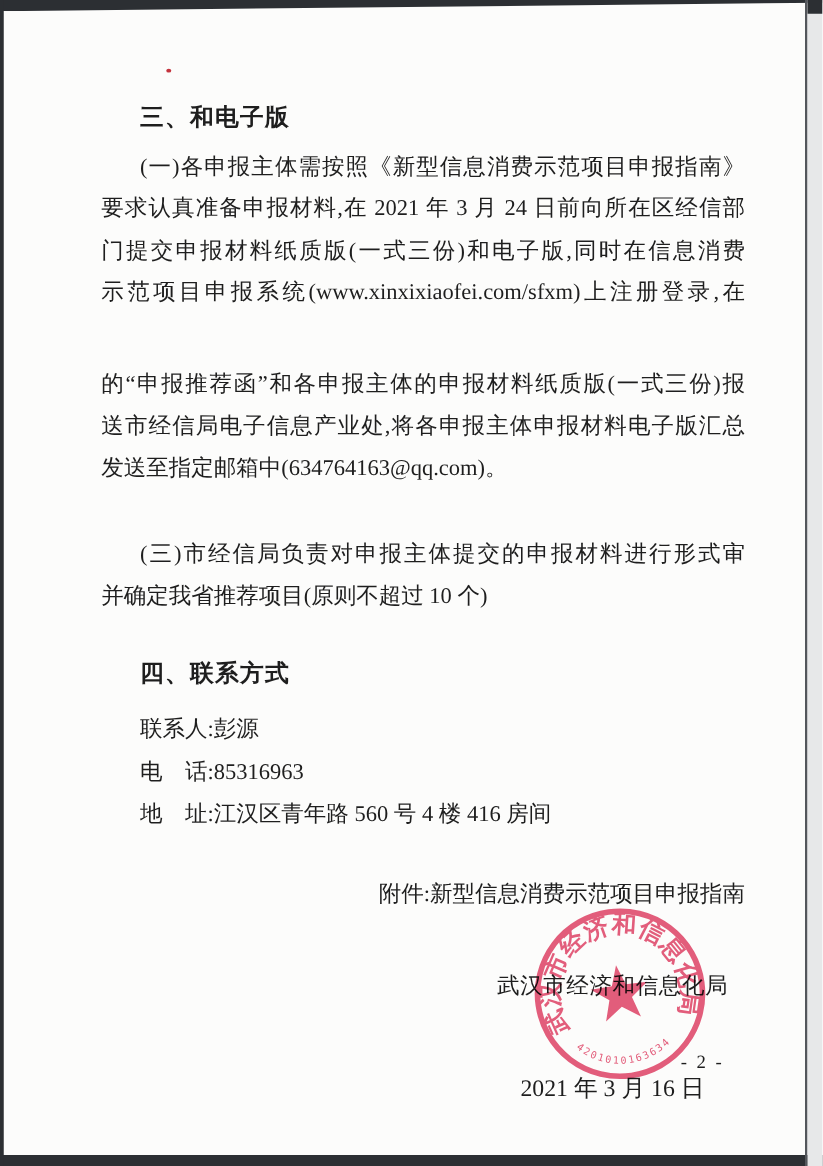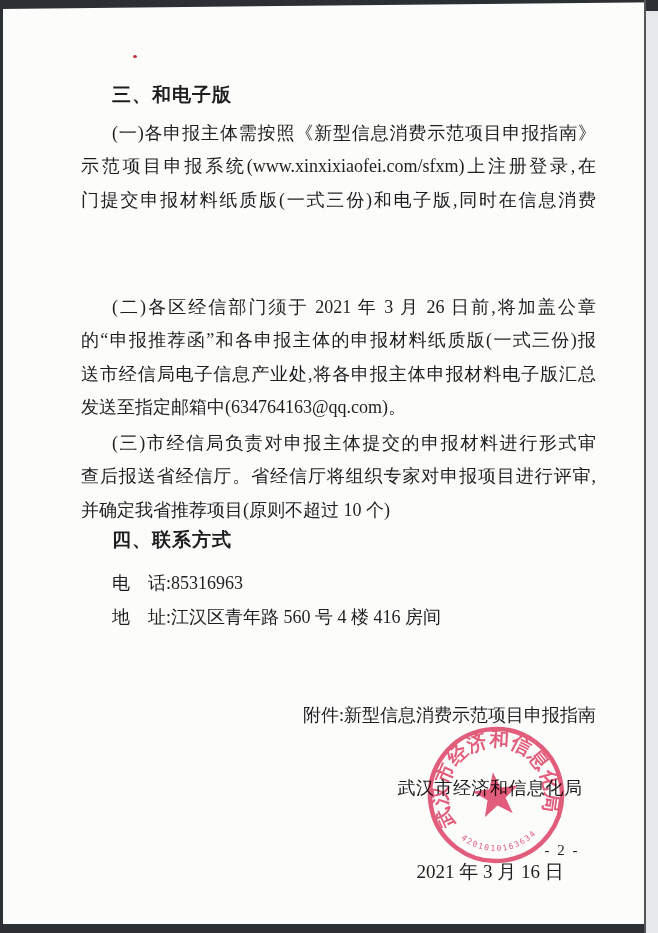--- a/index.html
+++ b/index.html
@@ -63,40 +63,40 @@
   <div class="strip strip-left"></div>
   <div class="line-right"></div>
   <div class="strip-right"></div>
   <div class="corner-tr"></div>
   <div class="speck"></div>
 
   <h3 class="heading h3">三、和电子版</h3>
 
   <div class="para p1">
     <span class="line just first">(一)各申报主体需按照《新型信息消费示范项目申报指南》</span>
+    <span class="line just">要求认真准备申报材料,在 2021 年 3 月 24 日前向所在区经信部</span>
+    <span class="line just">门提交申报材料纸质版(一式三份)和电子版,同时在信息消费</span>
     <span class="line just">示范项目申报系统(www.xinxixiaofei.com/sfxm)上注册登录,在</span>
-    <span class="line just">门提交申报材料纸质版(一式三份)和电子版,同时在信息消费</span>
   </div>
 
   <div class="para p2">
-    <span class="line just first">(二)各区经信部门须于 2021 年 3 月 26 日前,将加盖公章</span>
     <span class="line just">的“申报推荐函”和各申报主体的申报材料纸质版(一式三份)报</span>
     <span class="line just">送市经信局电子信息产业处,将各申报主体申报材料电子版汇总</span>
     <span class="line">发送至指定邮箱中(634764163@qq.com)。</span>
   </div>
 
   <div class="para p3">
     <span class="line just first">(三)市经信局负责对申报主体提交的申报材料进行形式审</span>
-    <span class="line just">查后报送省经信厅。省经信厅将组织专家对申报项目进行评审,</span>
     <span class="line">并确定我省推荐项目(原则不超过 10 个)</span>
   </div>
 
   <h3 class="heading h4">四、联系方式</h3>
 
   <div class="para contact">
+    <span class="line ind">联系人:彭源</span>
     <span class="line ind">电　话:85316963</span>
     <span class="line ind">地　址:江汉区青年路 560 号 4 楼 416 房间</span>
   </div>
 
   <div class="para attach">
     <span class="line ind">附件:新型信息消费示范项目申报指南</span>
   </div>
 
   <div class="sig-name">武汉市经济和信息化局</div>
   <div class="sig-date">2021 年 3 月 16 日</div>

